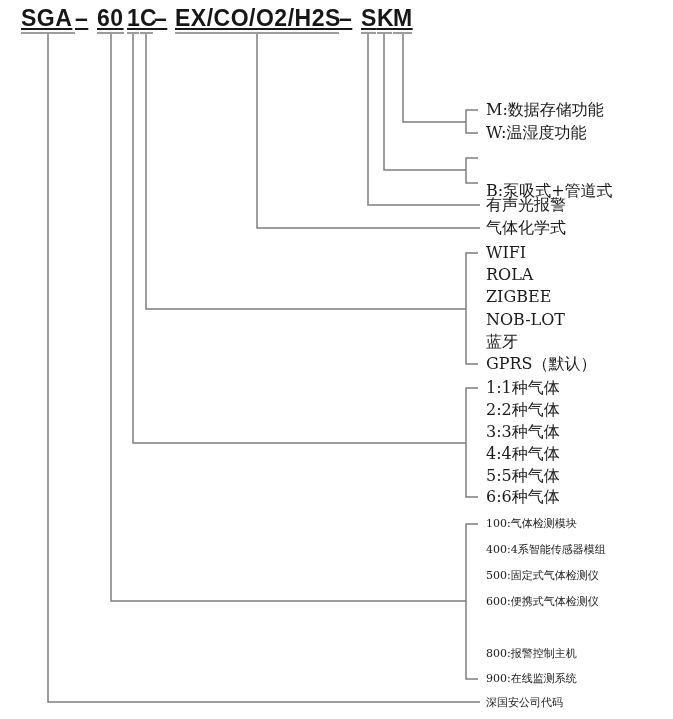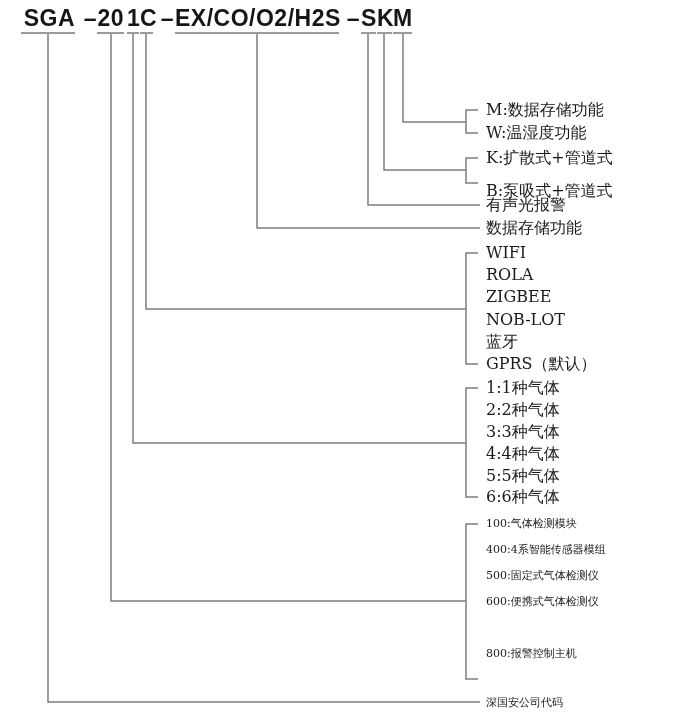--- a/index.html
+++ b/index.html
@@ -19,28 +19,29 @@
   .lines path {
     fill: none;
     stroke: #7d7d7d;
     stroke-width: 1.5;
   }
   
   .seg {
     position: absolute;
     top: 5px;
     height: 27px;
-    text-align: right;
+    text-align: left;
     font-family: "Liberation Sans", sans-serif;
     font-weight: 700;
     font-size: 23px;
     line-height: 27px;
     letter-spacing: 0.5px;
     color: #161616;
     white-space: nowrap;
+    text-decoration: underline;
   }
   .seg.u { border-bottom: 2px solid #9b9b9b; }
   
   .lbl {
     position: absolute;
     left: 486px;
     height: 20px;
     line-height: 20px;
     font-size: 16px;
     color: #1b1b1b;
@@ -67,55 +68,55 @@
     <path d="M478 110 H466 V133 H478"></path>
     <path d="M478 158 H466 V183 H478"></path>
     <path d="M478 253 H466 V364 H478"></path>
     <path d="M478 388 H466 V497 H478"></path>
     <path d="M478 524 H466 V679 H478"></path>
   </svg>
 
   <div>
     <span class="seg u" style="left:21px;width:54px">SGA</span>
     <span class="seg" style="left:75px;width:22px">–</span>
-    <span class="seg u" style="left:97px;width:27px">20</span>
+    <span class="seg u" style="left:97px;width:27px">60</span>
     <span class="seg u" style="left:127px;width:12px">1</span>
     <span class="seg u" style="left:140px;width:13px">C</span>
     <span class="seg" style="left:154px;width:20px">–</span>
     <span class="seg u" style="left:175px;width:164px">EX/CO/O2/H2S</span>
     <span class="seg" style="left:339px;width:21px">–</span>
     <span class="seg u" style="left:361px;width:15px">S</span>
     <span class="seg u" style="left:377px;width:15px">K</span>
     <span class="seg u" style="left:393px;width:19px">M</span>
   </div>
 
   <div class="lbl" style="top:123px">W:温湿度功能</div>
   <div class="lbl" style="top:100px">M:数据存储功能</div>
 
-  <div class="lbl" style="top:148px">K:扩散式+管道式</div>
   <div class="lbl" style="top:181px">B:泵吸式+管道式</div>
 
   <div class="lbl" style="top:195px">有声光报警</div>
-  <div class="lbl" style="top:218px">数据存储功能</div>
+  <div class="lbl" style="top:218px">气体化学式</div>
 
   <div class="lbl" style="top:243px">WIFI</div>
   <div class="lbl" style="top:265px">ROLA</div>
   <div class="lbl" style="top:287px">ZIGBEE</div>
   <div class="lbl" style="top:310px">NOB-LOT</div>
   <div class="lbl" style="top:332px">蓝牙</div>
   <div class="lbl" style="top:354px">GPRS（默认）</div>
 
   <div class="lbl" style="top:378px">1:1种气体</div>
   <div class="lbl" style="top:400px">2:2种气体</div>
   <div class="lbl" style="top:422px">3:3种气体</div>
   <div class="lbl" style="top:444px">4:4种气体</div>
   <div class="lbl" style="top:466px">5:5种气体</div>
   <div class="lbl" style="top:487px">6:6种气体</div>
 
   <div class="lbl big" style="top:514px">100:气体检测模块</div>
   <div class="lbl big" style="top:540px">400:4系智能传感器模组</div>
   <div class="lbl big" style="top:566px">500:固定式气体检测仪</div>
   <div class="lbl big" style="top:592px">600:便携式气体检测仪</div>
   <div class="lbl big" style="top:644px">800:报警控制主机</div>
+  <div class="lbl big" style="top:669px">900:在线监测系统</div>
 
   <div class="lbl big" style="top:693px">深国安公司代码</div>
 
 </div>
 
 </body></html>

